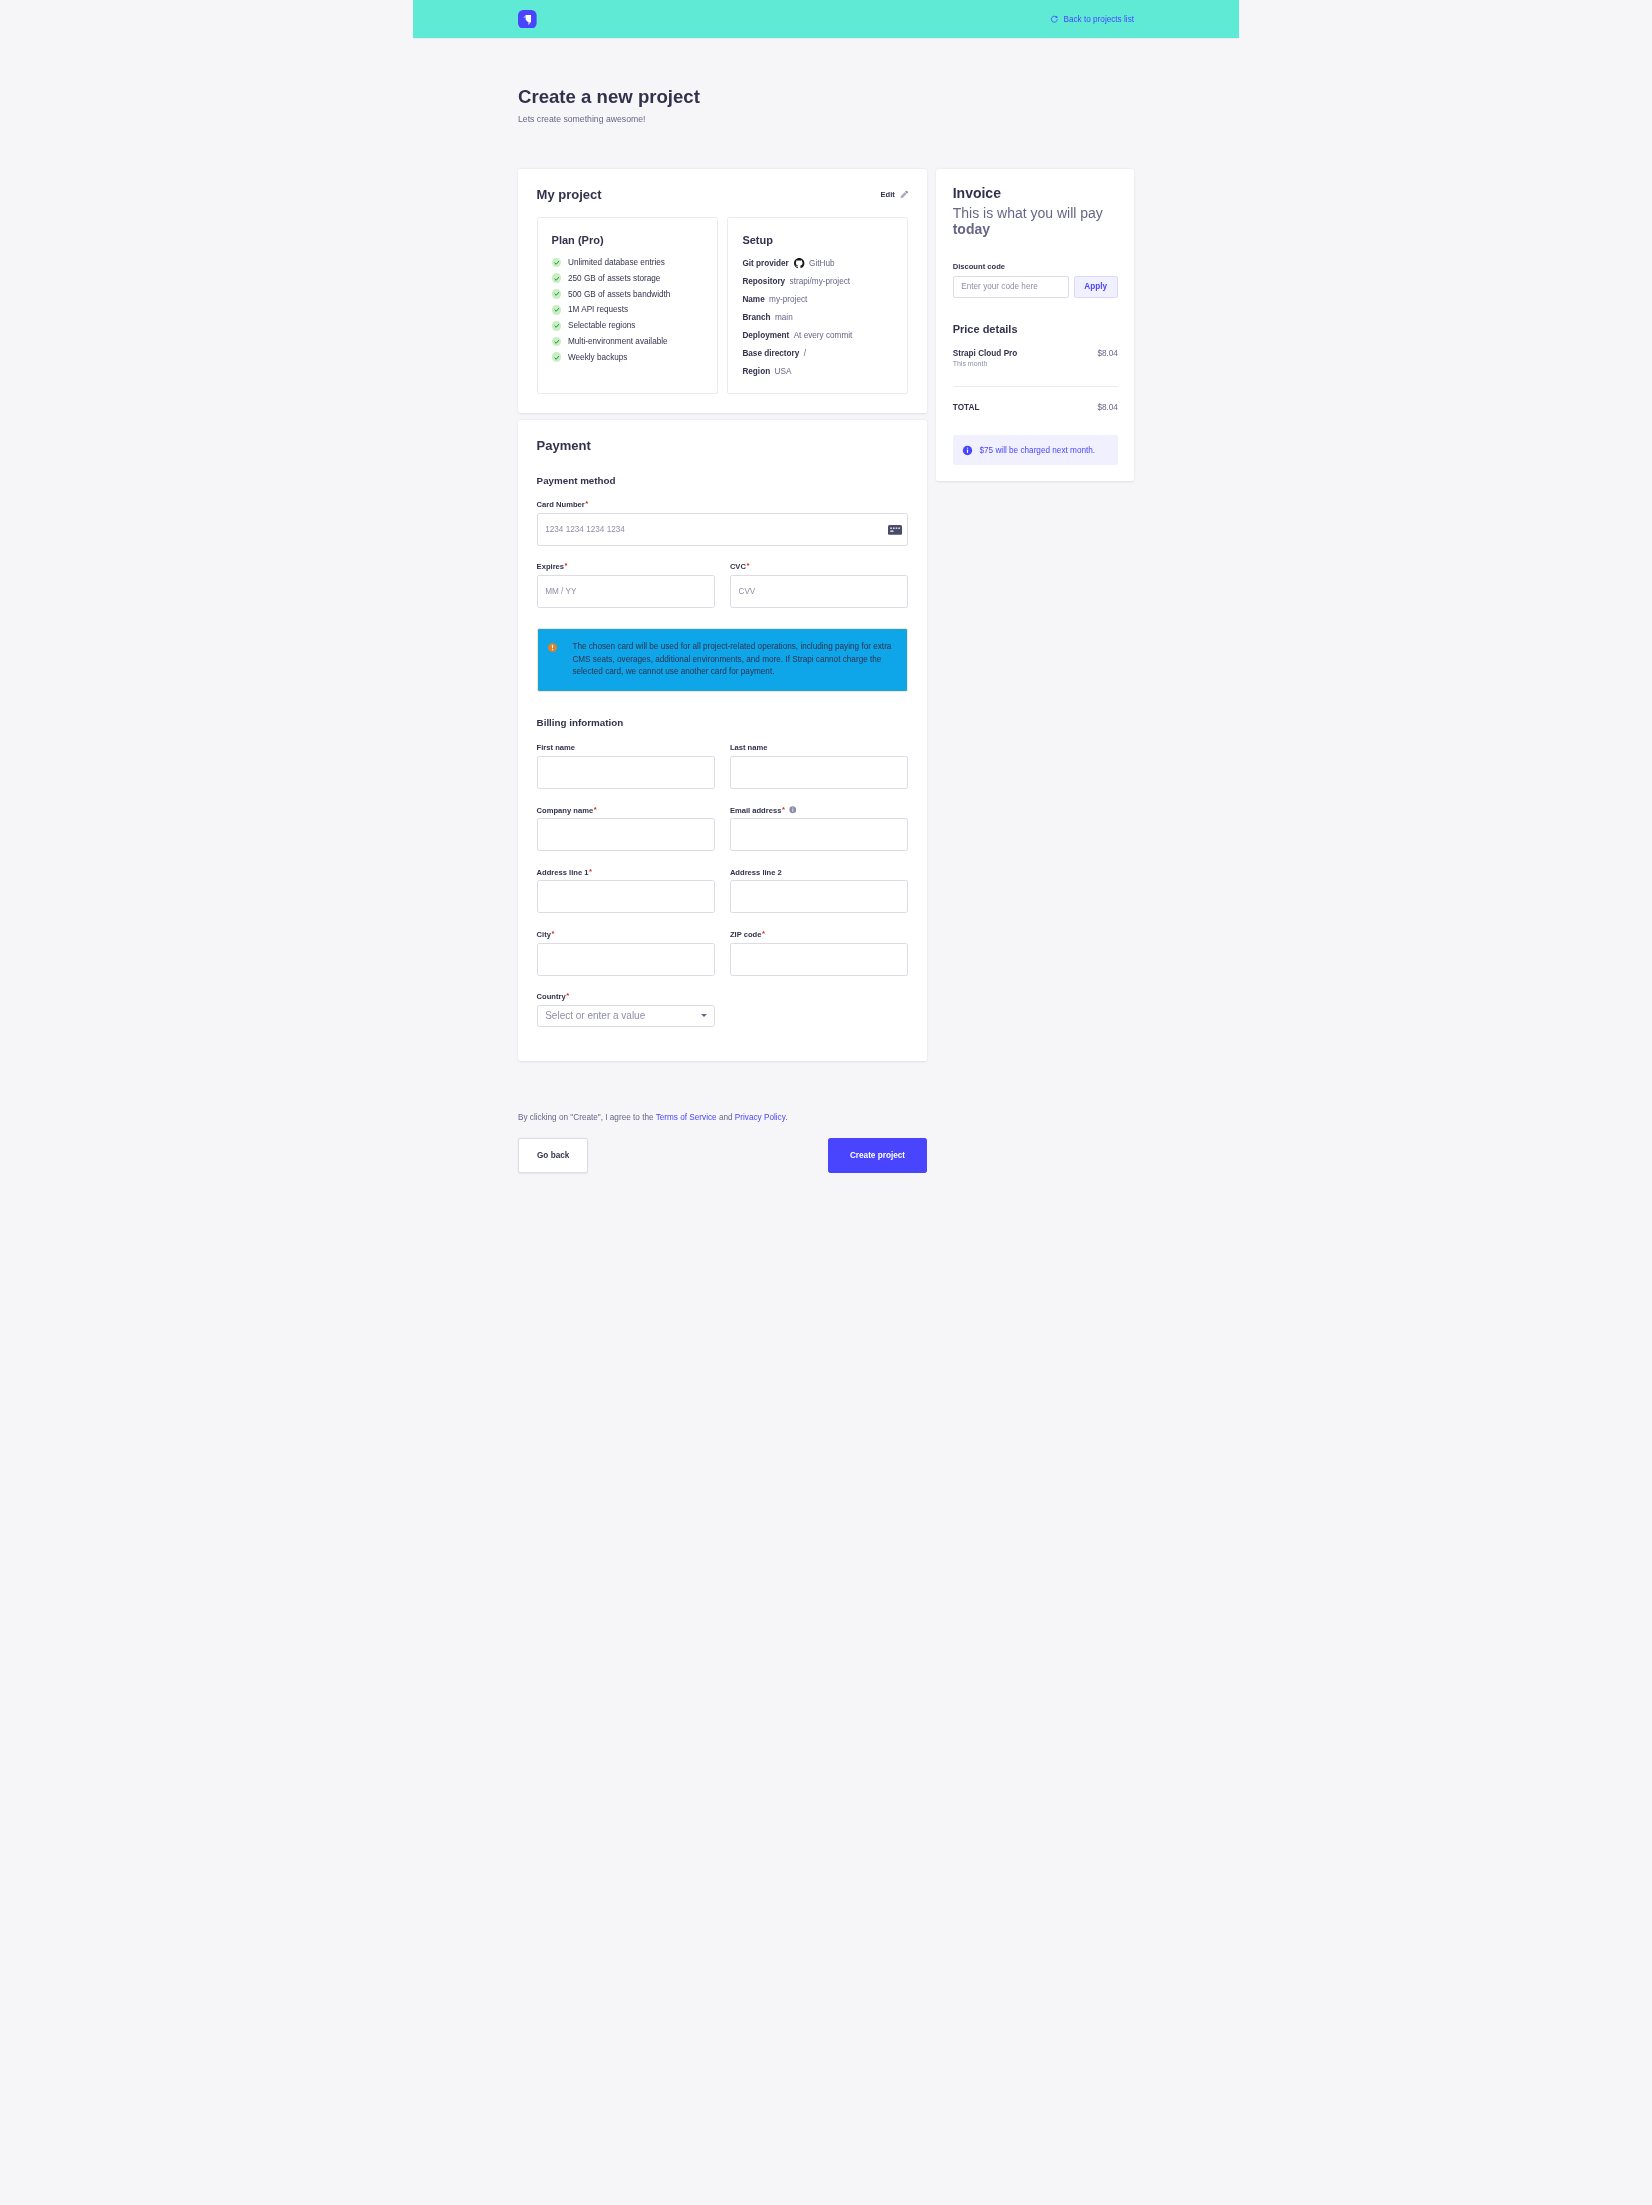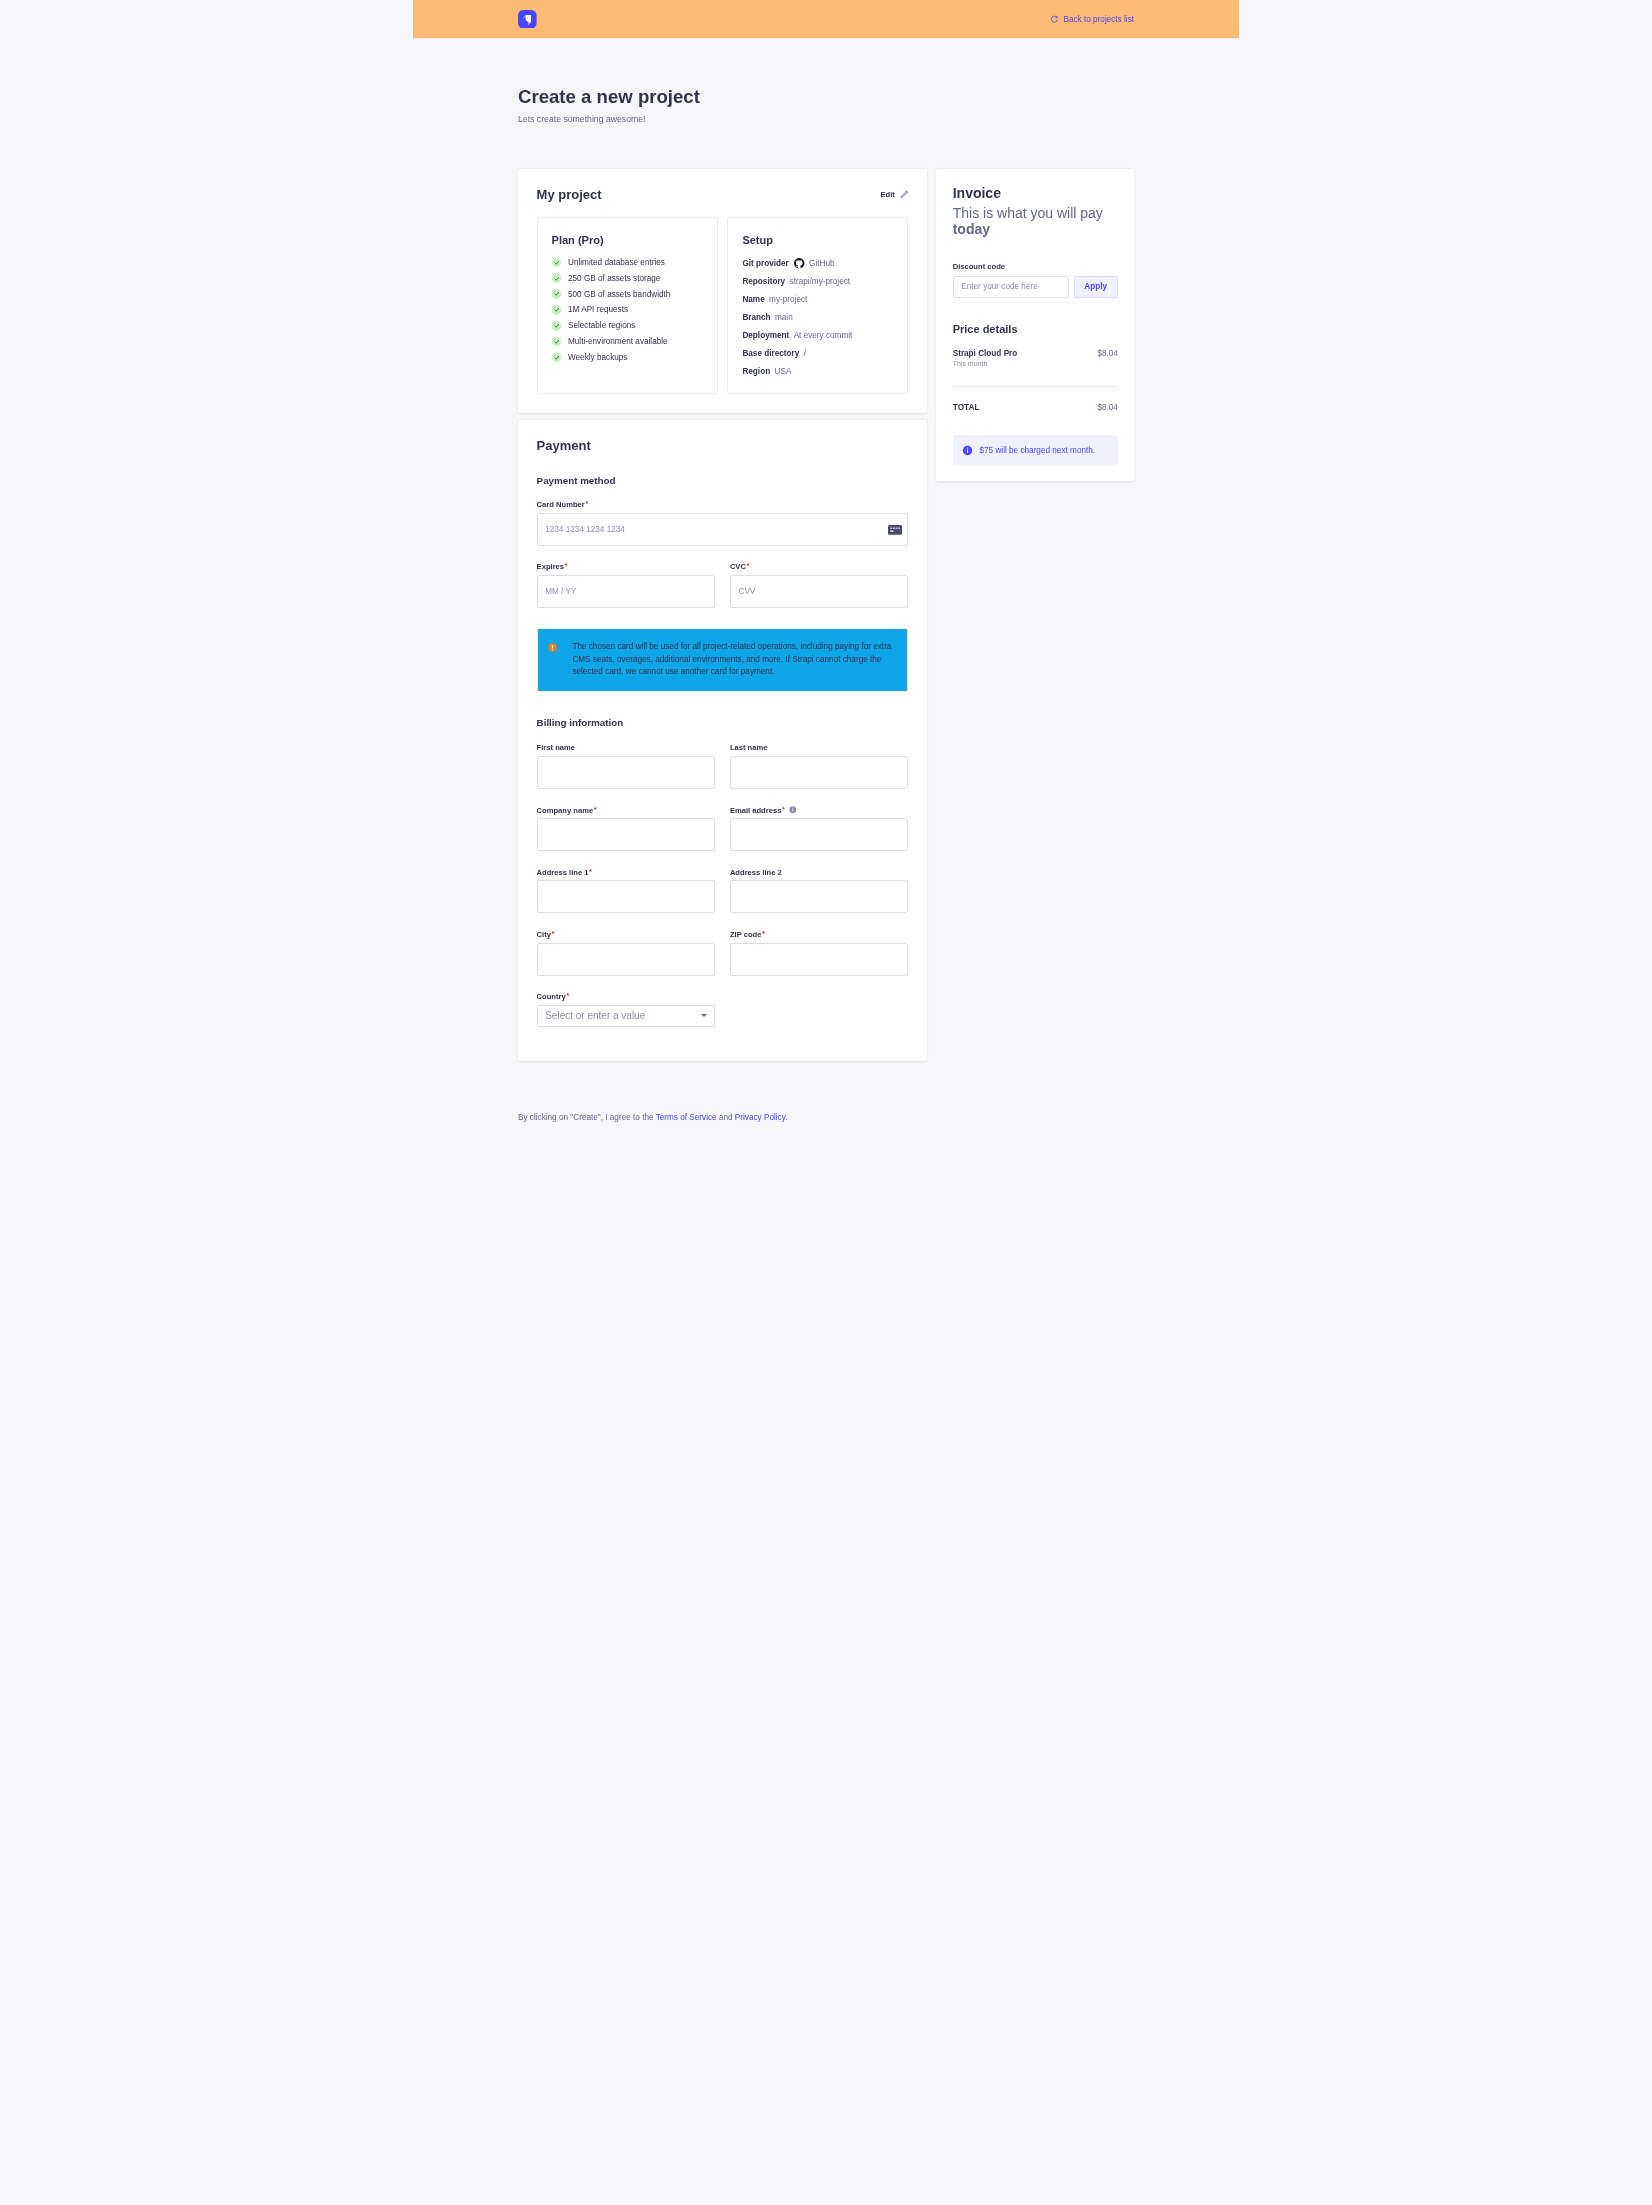--- a/index.html
+++ b/index.html
@@ -6,21 +6,21 @@
   html,body { margin:0; padding:0; }
   body {
     background:#f6f6f9;
     font-family:"Liberation Sans", sans-serif;
     color:#32324d;
     -webkit-font-smoothing:antialiased;
   }
   .page { width:826px; margin:0 auto; min-height:1103px; background:#f6f6f9; }
 
   
-  header { background:#fdba74; border-bottom:0.5px solid #eaeaef; height:39px; }
+  header { background:#5eead4; border-bottom:0.5px solid #eaeaef; height:39px; }
   .header-inner {
     width:616px; margin:0 auto; height:100%;
     display:flex; align-items:center; justify-content:space-between;
   }
   .logo { display:inline-flex; }
   .back-link {
     display:inline-flex; align-items:center; gap:4.9px;
     color:#4945ff; font-size:8.2px; text-decoration:none; cursor:pointer;
   }
 
@@ -405,20 +405,24 @@
               <div class="select">
                 <span class="select-ph">Select or enter a value</span>
                 <span class="caret"></span>
               </div>
             </div>
           </div>
         </section>
 
         <div class="footer">
           <p class="terms"><span>By clicking on "Create", I agree to the </span><a>Terms of Service</a><span> and </span><a>Privacy Policy</a><span>.</span></p>
+          <div class="actions">
+            <button class="btn btn-secondary">Go back</button>
+            <button class="btn btn-primary">Create project</button>
+          </div>
         </div>
       </div>
 
       <aside class="card invoice">
         <h2>Invoice</h2>
         <p class="pay-today"><span>This is what you will pay </span><b>today</b></p>
 
         <label class="discount-label">Discount code</label>
         <div class="discount-row">
           <input type="text" placeholder="Enter your code here" style="">

